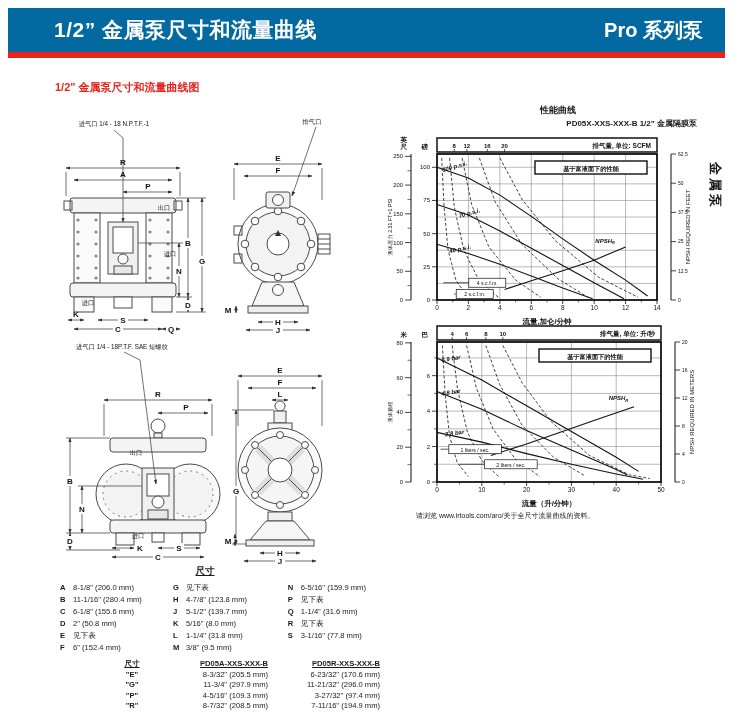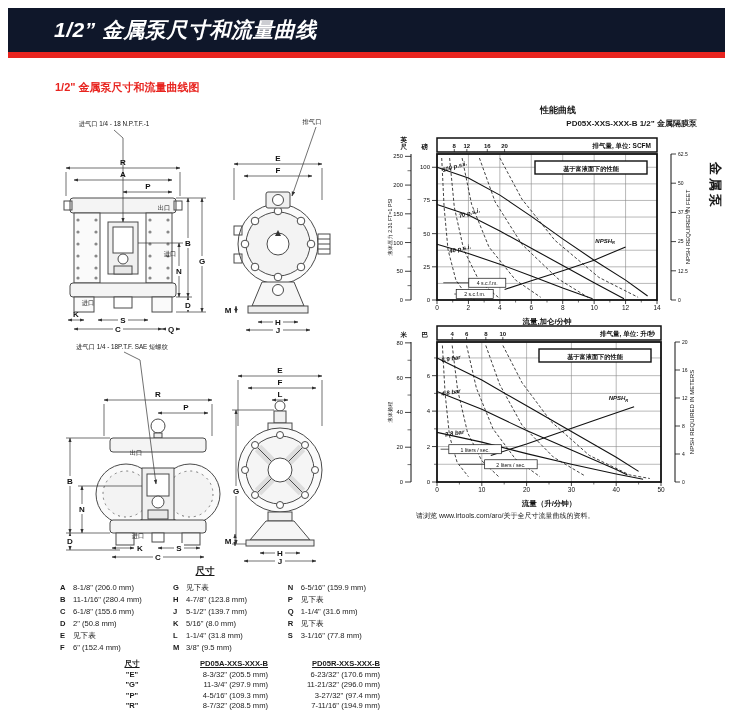--- a/index.html
+++ b/index.html
@@ -1,20 +1,20 @@
 <!DOCTYPE html>
 <html><head>
 <meta charset="utf-8">
 <style>
   html,body{margin:0;padding:0;}
   body{width:750px;height:716px;position:relative;overflow:hidden;background:#fff;
        font-family:"Liberation Sans","DejaVu Sans",sans-serif;color:#1a1a1a;}
-  .header{position:absolute;left:8px;top:8px;width:649px;height:44px;background:#0f172a;
+  .header{position:absolute;left:8px;top:8px;width:649px;height:44px;background:#0369a1;
           border-bottom:6px solid #e8241f;display:flex;align-items:center;justify-content:space-between;
-          padding:0 22px 0 46px;color:#fff;font-style:italic;}
+          padding:0 22px 0 46px;color:#fff;}
   .h-left{font-size:21px;font-weight:bold;letter-spacing:.5px;}
   .h-right{font-size:20px;font-weight:bold;}
   .subtitle{position:absolute;left:55px;top:80px;color:#e8241f;font-size:11px;font-weight:bold;}
   .sidetab{position:absolute;left:724px;top:162px;transform:rotate(90deg);transform-origin:left top;
            font-size:13px;font-weight:bold;letter-spacing:3px;white-space:nowrap;}
   .draw,.chart{position:absolute;}
   .draw text,.chart text{font-family:"Liberation Sans","DejaVu Sans",sans-serif;}
   .dl{font-size:8px;font-weight:bold;text-anchor:middle;fill:#111;}
   .pl{font-size:6.3px;fill:#111;text-anchor:middle;}
   .wg{fill:#fff;stroke:none;}
@@ -33,20 +33,21 @@
   .mrow{display:flex;}
   .mc0{width:48px;text-align:center;font-weight:bold;}
   .mc1,.mc2{width:112px;text-align:right;}
   .mhead span{text-decoration:underline;font-weight:bold;}
 </style>
 </head>
 <body>
 
 <div class="header">
   <span class="h-left">1/2” 金属泵尺寸和流量曲线</span>
+  <span class="h-right">Pro 系列泵</span>
 </div>
 <div class="subtitle">1/2" 金属泵尺寸和流量曲线图</div>
 <div class="sidetab">金属泵</div>
 
 <svg class="draw" style="left:28px;top:110px" width="360" height="226" viewBox="0 0 360 226">
   <defs>
     <marker id="arw" viewBox="0 0 10 10" refX="9" refY="5" markerWidth="7" markerHeight="7" orient="auto-start-reverse">
       <path d="M0,1.5 L10,5 L0,8.5 z" fill="#333"></path>
     </marker>
   </defs>

